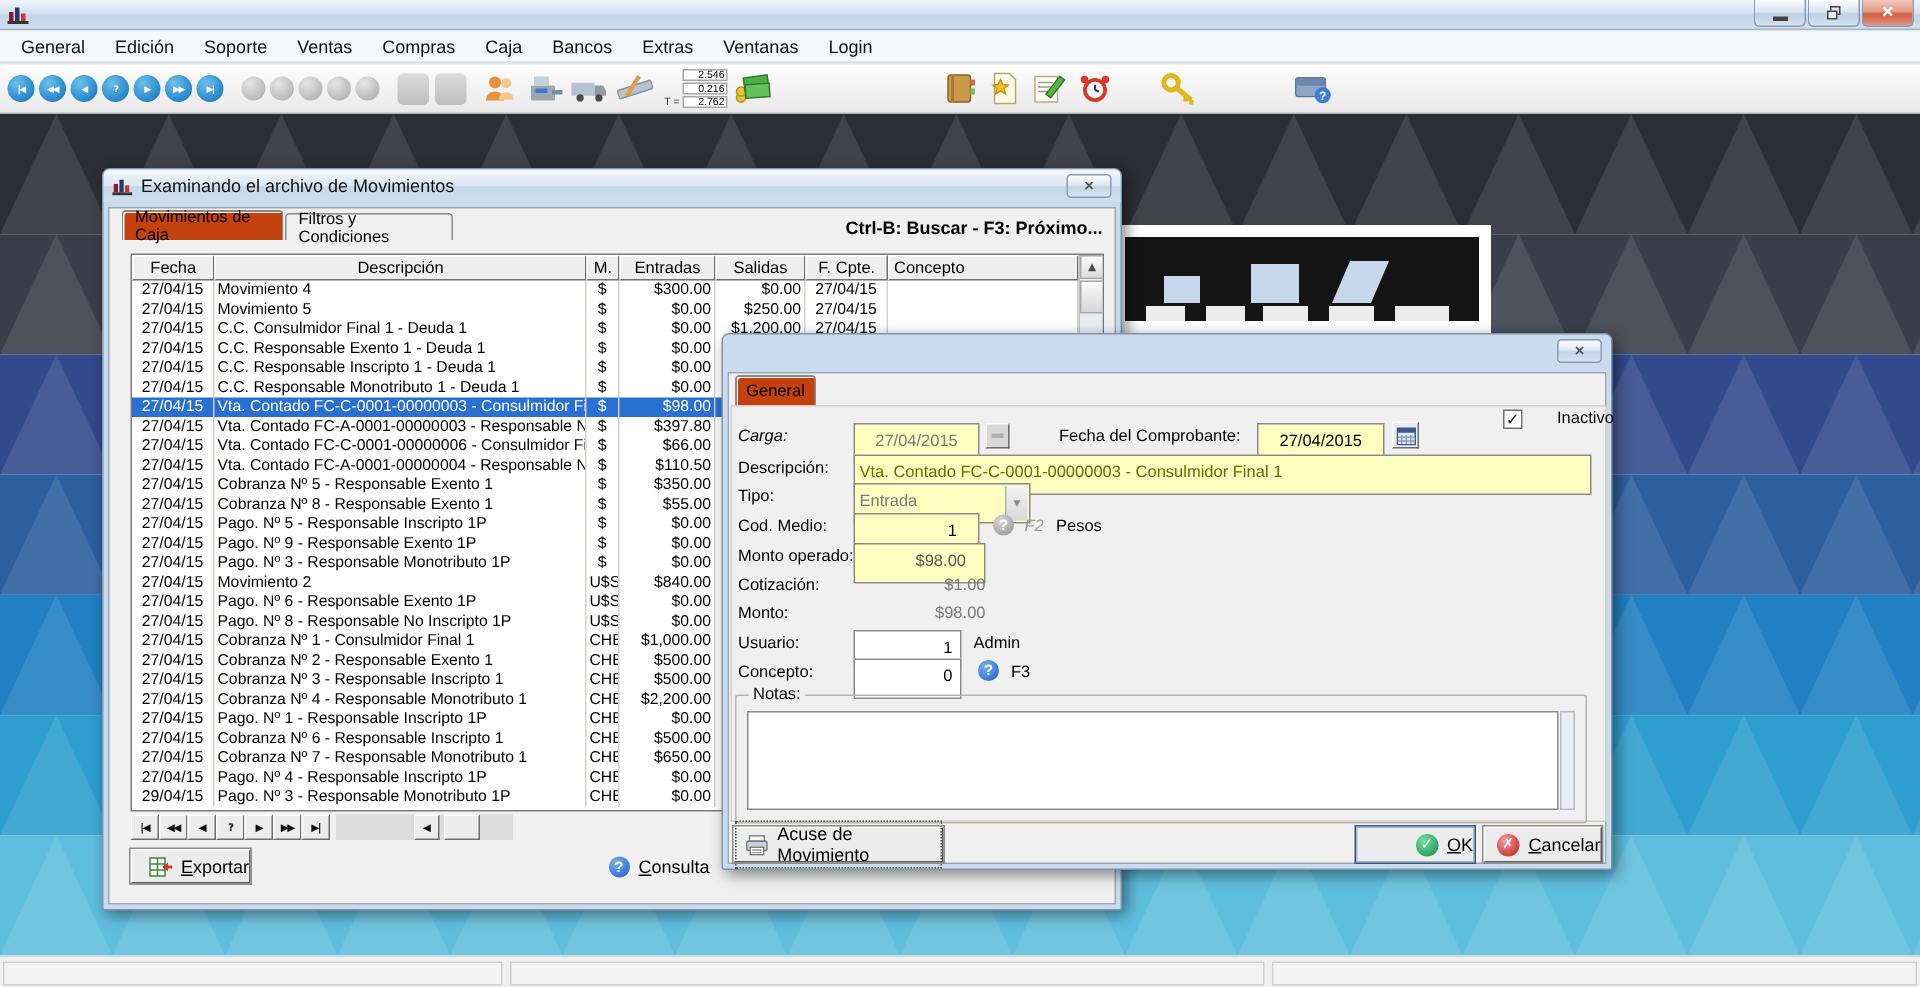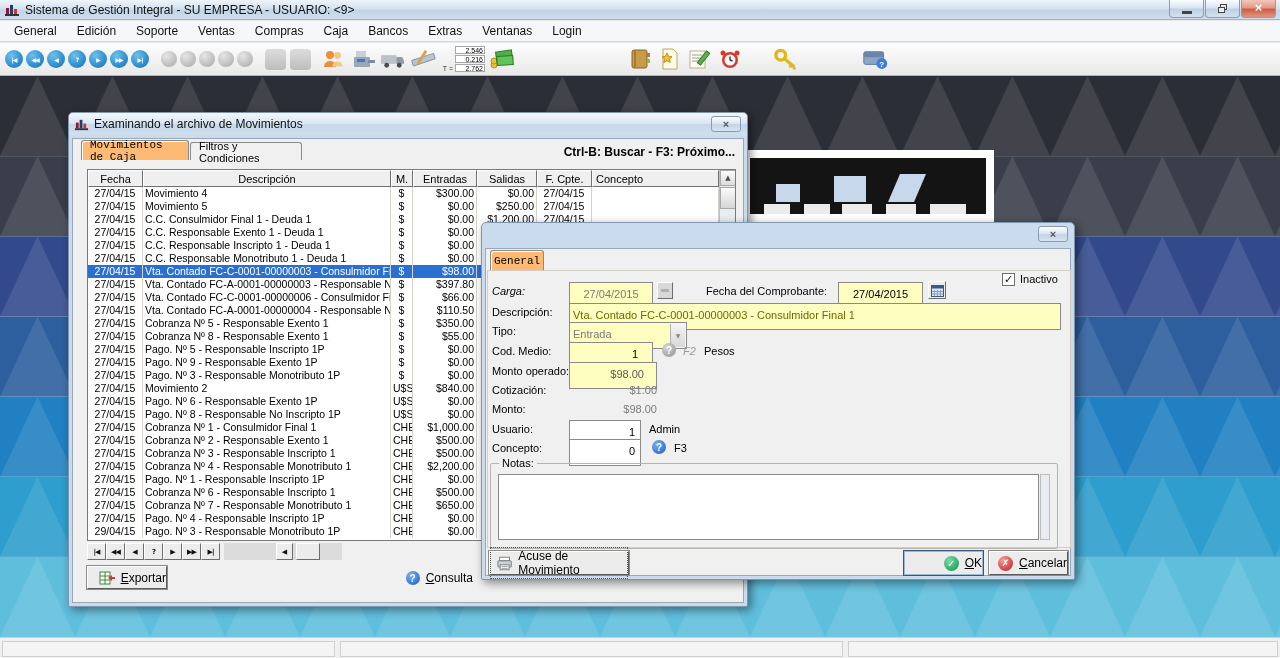--- a/index.html
+++ b/index.html
@@ -53,21 +53,21 @@
   .win-title { font-size:12px; color:#111; white-space:nowrap; }
   .win-close { position:absolute; top:3px; right:6px; width:30px; height:16px; border:1px solid #8a9cb0; border-radius:3px;
     background:linear-gradient(#fbfdfe,#dde8f2 45%,#c4d4e4 55%,#d6e4f2); display:flex; align-items:center; justify-content:center;
     font-size:11px; font-weight:bold; color:#555; line-height:1; }
   .win-body { position:absolute; left:3px; right:3px; top:25px; bottom:3px; background:#f0f0f0; border:1px solid #98a8b8; }
 
   
   #browse-win { left:68px; top:112px; width:680px; height:495px; z-index:5; }
   .tab { position:absolute; height:20px; border:1px solid #8a8a8a; border-bottom:none; border-radius:3px 3px 0 0;
     background:#f0f0f0; font-size:11px; display:flex; align-items:center; justify-content:center; padding:0 8px; }
-  .tab.active { background:#fdba74; box-shadow:inset 1px 1px 0 #fff; z-index:2;font-family:Liberation Mono, monospace; }
+  .tab.active { background:#c2410c; box-shadow:inset 1px 1px 0 #fff; z-index:2; }
   .hint { position:absolute; right:12px; top:32px; font-size:12px; font-weight:bold; }
 
   .grid { position:absolute; left:18px; top:56px; width:649px; height:372px; border:1px solid #7a7a7a; background:#fff; overflow:hidden; }
   table.movs { border-collapse:separate; border-spacing:0; table-layout:fixed; width:631px; }
   table.movs th { height:17px; font-weight:normal; font-size:11px; background:#efefef;
     border:1px solid; border-color:#ffffff #707070 #707070 #ffffff; overflow:hidden; white-space:nowrap; }
   table.movs td { height:13px; line-height:13px; font-size:10.5px; border-right:1px solid #d6d2ca;
     overflow:hidden; white-space:nowrap; padding:0 2px; }
   table.movs tr.sel td { background:#2a70d2; color:#fff; }
   td.c0 { text-align:center; } td.c2 { text-align:center; padding:0; }
@@ -136,21 +136,20 @@
 
 <div class="screen">
 
   <div class="abs app-titlebar">
     <svg width="16" height="16" viewBox="0 0 16 16">
       <rect x="1" y="12" width="14" height="2" fill="#333"></rect>
       <rect x="2" y="6" width="3" height="6" fill="#8b1a2a"></rect>
       <rect x="6" y="3" width="3" height="9" fill="#243a6e"></rect>
       <rect x="10" y="7" width="3" height="5" fill="#c23b22"></rect>
     </svg>
-    <span class="app-title">Sistema de Gestión Integral - SU EMPRESA - USUARIO:  &lt;9&gt;</span>
     <span class="win-ctls">
       <span class="ctl">
           <span class="min-shape"></span>
         </span>
       <span class="ctl">
           <span class="restore-shape">
             <span class="r1"></span>
             <span class="r2"></span>
           </span>
         </span>
@@ -652,21 +651,21 @@
     <div class="win-body"></div>
 
     <div class="tab active" id="dlg-tab">
       <span>General</span>
     </div>
     <div class="tabpage"></div>
 
     <span class="checkbox" style="left:520px; top:50px;">
         <span class="glyph">✓</span>
       </span>
-    <span class="fld-label" style="left:538px; top:50px;">Inactivo</span>
+    <span class="fld-label" style="left:556px; top:50px;">Inactivo</span>
 
     <span class="fld-label" style="left:10px; top:62px;font-style:italic;">Carga:</span>
     <span class="fld yellow disabled center" style="left:87px; top:59px; width:84px;">27/04/2015</span>
     <span class="mini-btn" style="left:175px; top:59px; width:16px; background:#d8d8d8;">
         <span style="width:8px;height:3px;background:#b0b0b0;"></span>
       </span>
 
     <span class="fld-label" style="left:224px; top:62px;">Fecha del Comprobante:</span>
     <span class="fld yellow center" style="left:356px; top:59px; width:85px;">27/04/2015</span>
     <span class="mini-btn" style="left:446px; top:58px; height:18px;">

